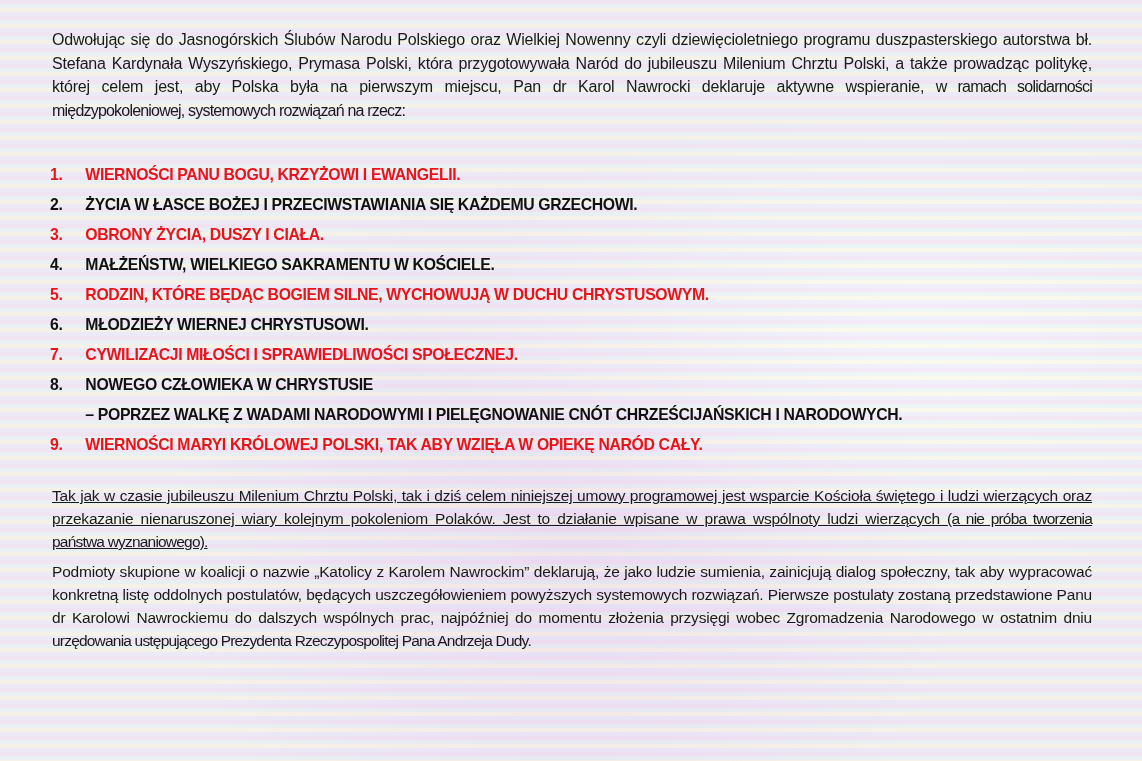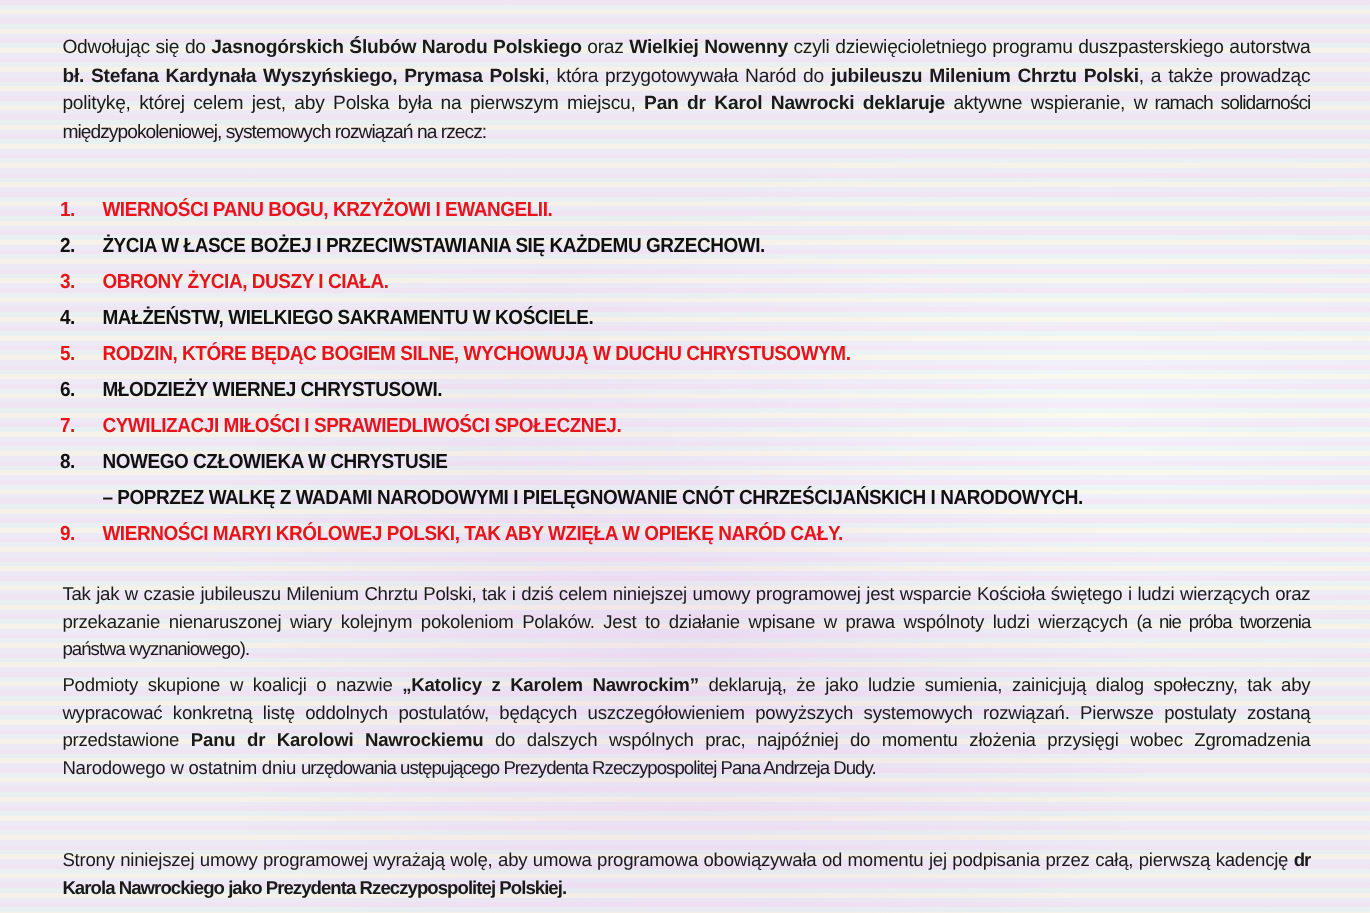--- a/index.html
+++ b/index.html
@@ -16,33 +16,33 @@
       radial-gradient(ellipse at 80% 45%, rgba(255,255,255,0.9) 0%, rgba(255,255,255,0) 40%),
       radial-gradient(ellipse at 50% 70%, rgba(235,205,240,0.5) 0%, rgba(235,205,240,0) 50%),
       #f6f2f6;
   }
   .page { position: absolute; left: 0; top: 0; width: 1142px; height: 761px; }
   .para {
     position: absolute; left: 52px; width: 1040px;
     font-size: 15.5px; line-height: 23px;
     text-align: justify; letter-spacing: -0.2px;
   }
-  .para b { font-weight: bold; }
+  .para b { font-weight: normal; }
   #intro { top: 28px; font-size: 16px; line-height: 23.5px; }
   .list { position: absolute; left: 50px; top: 160px; width: 1060px; }
   .li {
     display: flex; align-items: baseline;
     font-weight: bold; font-size: 17px; line-height: 30px;
     letter-spacing: -0.4px;
     transform: scaleX(0.93); transform-origin: left center;
   }
   .li .num { width: 38px; flex: 0 0 38px; }
   .li.red { color: #e8141c; }
   .li.black { color: #111; }
-  #p2 { top: 484px; }
+  #p2 { top: 484px; text-decoration: underline; }
   #p3 { top: 560px; }
   #p4 { top: 706px; }
   .narrow { letter-spacing: -0.8px; }
 </style>
 </head>
 <body>
 
 <div class="page">
 
   <p class="para" id="intro" style="margin:0;">
@@ -93,17 +93,14 @@
   </div>
 
   <p class="para" id="p2" style="margin:0;">
     <span>Tak jak w czasie jubileuszu Milenium Chrztu Polski, tak i dziś celem niniejszej umowy programowej jest wsparcie Kościoła świętego i ludzi wierzących oraz przekazanie nienaruszonej wiary kolejnym pokoleniom Polaków. Jest to działanie wpisane w prawa wspólnoty ludzi wierzących </span><span class="narrow">(a nie próba tworzenia państwa wyznaniowego).</span>
   </p>
 
   <p class="para" id="p3" style="margin:0;">
     <span>Podmioty skupione w koalicji o nazwie </span><b>„Katolicy z Karolem Nawrockim”</b><span> deklarują, że jako ludzie sumienia, zainicjują dialog społeczny, tak aby wypracować konkretną listę oddolnych postulatów, będących uszczegółowieniem powyższych systemowych rozwiązań. Pierwsze postulaty zostaną przedstawione </span><b>Panu dr Karolowi Nawrockiemu</b><span> do dalszych wspólnych prac, najpóźniej do momentu złożenia przysięgi wobec Zgromadzenia Narodowego w ostatnim dniu </span><span class="narrow">urzędowania ustępującego Prezydenta Rzeczypospolitej Pana Andrzeja Dudy.</span>
   </p>
 
-  <p class="para" id="p4" style="margin:0;">
-    <span>Strony niniejszej umowy programowej wyrażają wolę, aby umowa programowa obowiązywała od momentu jej podpisania przez całą, pierwszą kadencję </span><b class="narrow">dr Karola Nawrockiego jako Prezydenta Rzeczypospolitej Polskiej.</b>
-  </p>
 
 </div>
 
 </body></html>

